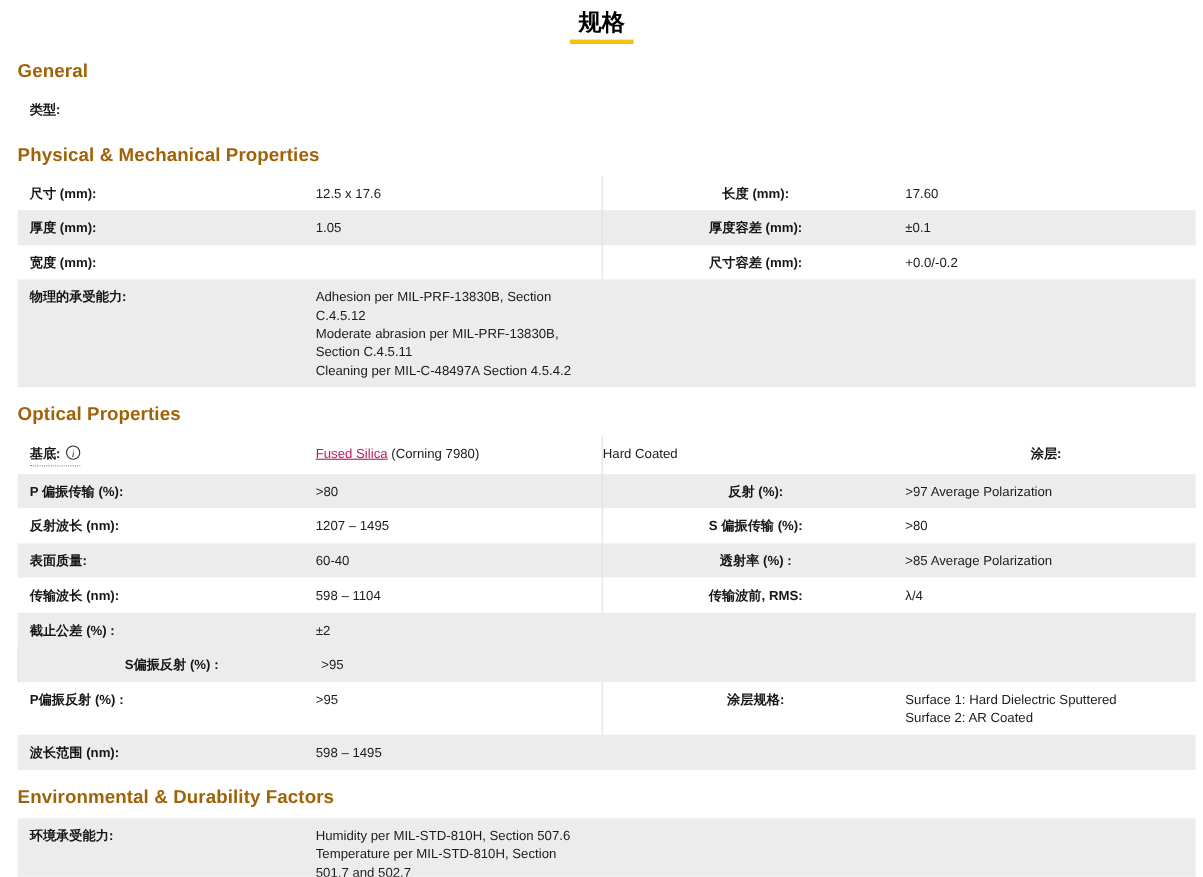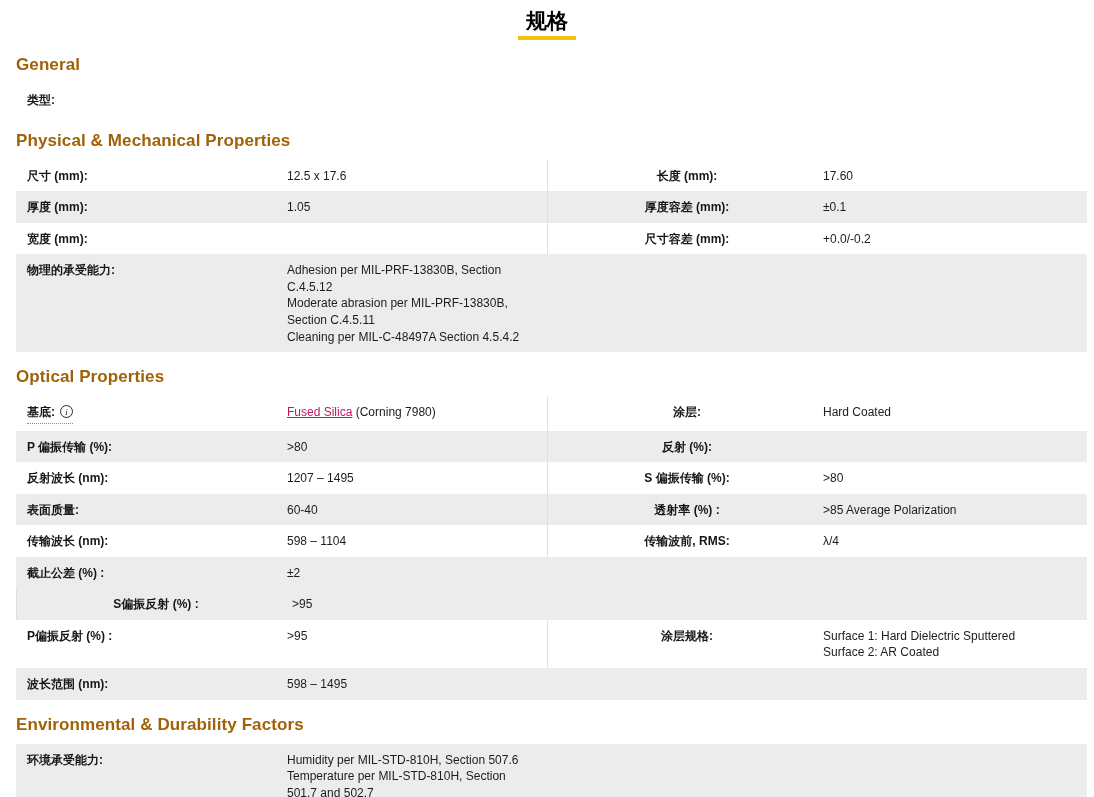--- a/index.html
+++ b/index.html
@@ -117,31 +117,32 @@
     </div>
     <div class="section">
       <div class="section-heading">Optical Properties</div>
       <div class="spec-rows">
         <div class="spec-row">
           <div class="half">
             <div class="cell label-cell"><span class="tooltip-wrap"><span>基底:</span><span class="info-icon">i</span></span></div>
             <div class="cell value-cell"><a class="link" href="#" style="color: #be185d; text-decoration: underline;">Fused Silica</a><span> (Corning 7980)</span></div>
           </div>
           <div class="half right">
+            <div class="cell value-cell"><span>Hard Coated</span></div>
             <div class="cell label-cell"><span>涂层:</span></div>
-            <div class="cell value-cell"><span>Hard Coated</span></div>
           </div>
         </div>
         <div class="spec-row gray" style="background: rgb(236, 236, 236);">
           <div class="half">
             <div class="cell label-cell"><span>P 偏振传输 (%):</span></div>
             <div class="cell value-cell"><span>&gt;80</span></div>
           </div>
           <div class="half right">
             <div class="cell label-cell"><span>反射 (%):</span></div>
+            <div class="cell value-cell"><span>&gt;97 Average Polarization</span></div>
           </div>
         </div>
         <div class="spec-row">
           <div class="half">
             <div class="cell label-cell"><span>反射波长 (nm):</span></div>
             <div class="cell value-cell"><span>1207 – 1495</span></div>
           </div>
           <div class="half right">
             <div class="cell label-cell"><span>S 偏振传输 (%):</span></div>
             <div class="cell value-cell"><span>&gt;80</span></div>

